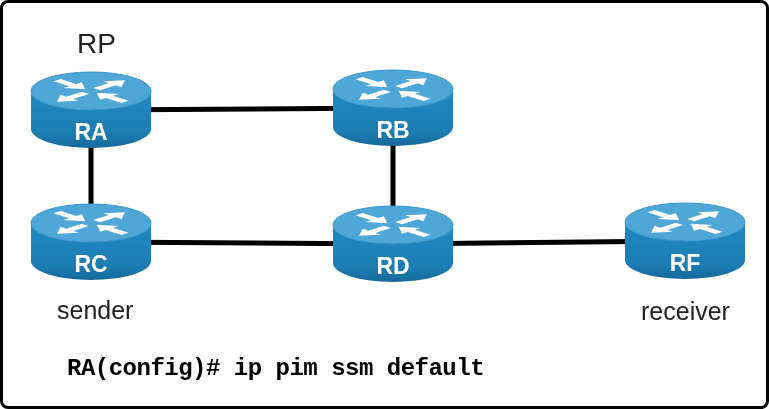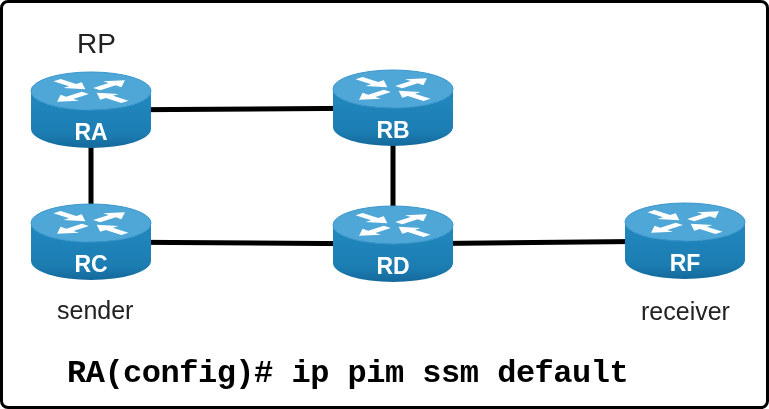--- a/index.html
+++ b/index.html
@@ -36,21 +36,21 @@
   .annotation {
     font-family: "Liberation Sans", sans-serif;
     fill: #222222;
   }
   .console-line {
     position: absolute;
     left: 64px;
     top: 352px;
     font-family: "Liberation Mono", "DejaVu Sans Mono", monospace;
     font-weight: bold;
-    font-size: 32px;
+    font-size: 24px;
     letter-spacing: -0.5px;
     color: #000000;
     white-space: pre;
   }
 </style>
 </head>
 <body>
 
 <div class="frame">
   <svg class="topology-svg" viewBox="0 0 769 409">

